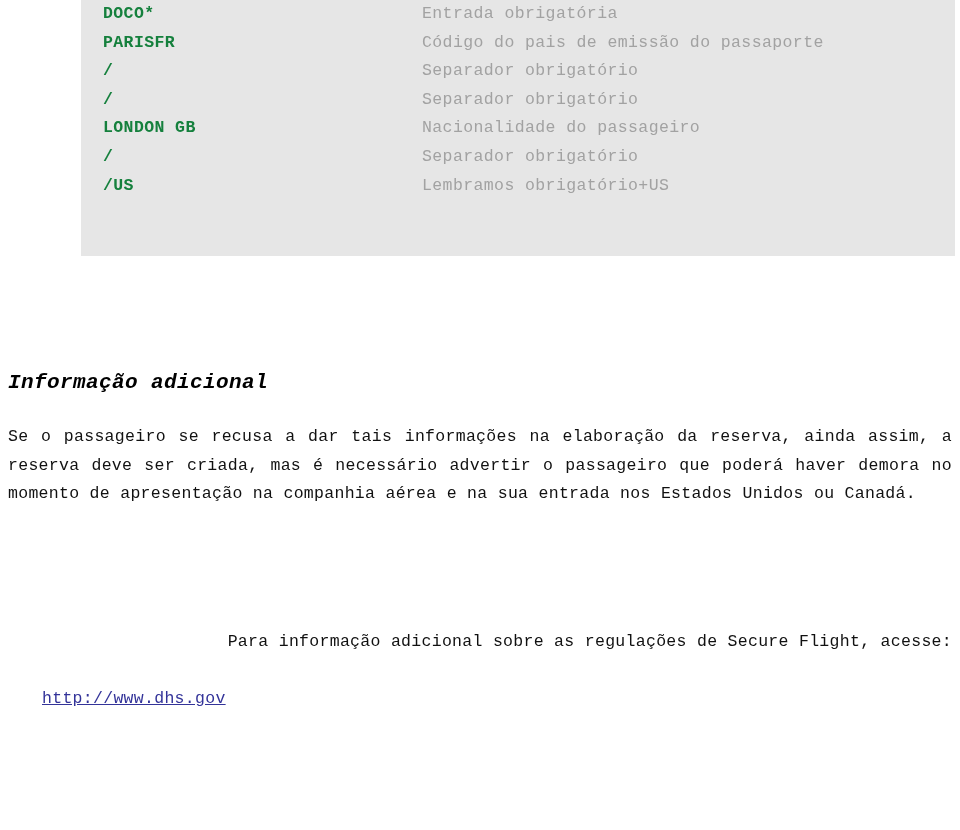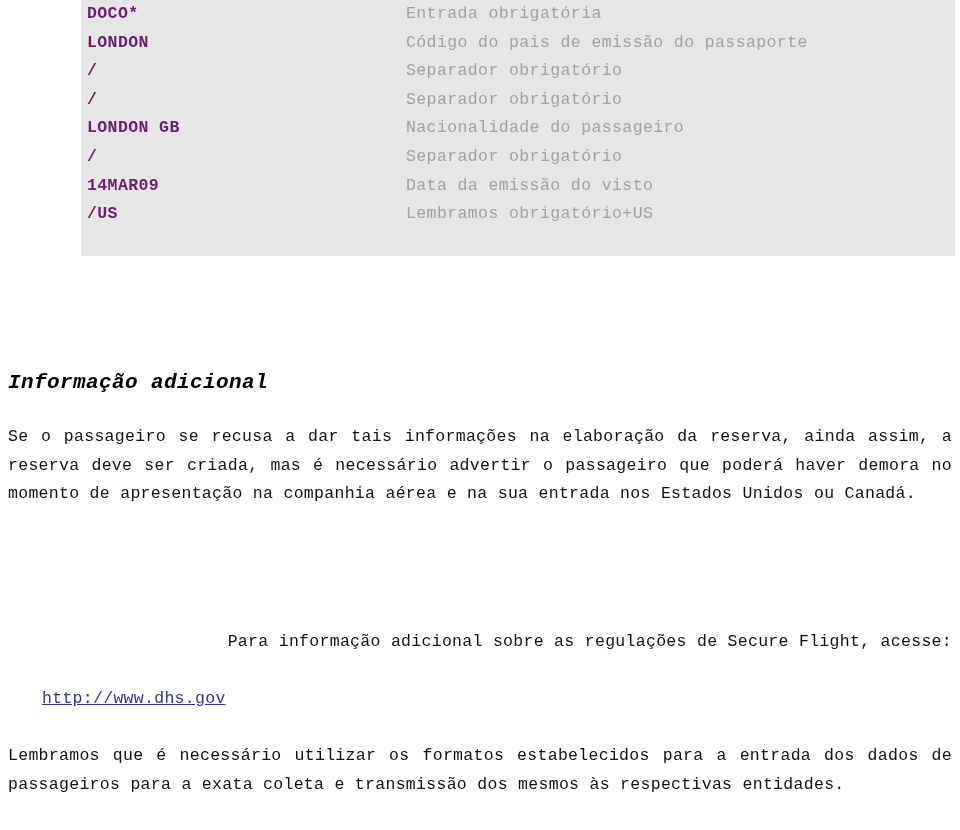--- a/index.html
+++ b/index.html
@@ -41,23 +41,23 @@
   }
   .format-table td {
     padding: 0;
     vertical-align: middle;
     font-size: 16.5px;
     line-height: 28.6px;
     white-space: pre;
   }
   .format-table td.code {
     width: 319px;
-    padding-left: 6px;
+    padding-left: 22px;
     font-weight: bold;
-    color: #701a75;
+    color: #15803d;
     letter-spacing: 0.4px;
   }
   .format-table td.desc {
     color: #a2a2a2;
     letter-spacing: 0.4px;
   }
 
   
   .section-heading {
     position: absolute;
@@ -108,56 +108,51 @@
 <div class="page">
 
   <div class="format-panel">
     <table class="format-table">
       <tbody>
         <tr>
           <td class="code">DOCO*</td>
           <td class="desc">Entrada obrigatória</td>
         </tr>
         <tr>
-          <td class="code">LONDON</td>
+          <td class="code">PARISFR</td>
           <td class="desc">Código do pais de emissão do passaporte</td>
         </tr>
         <tr>
           <td class="code">/</td>
           <td class="desc">Separador obrigatório</td>
         </tr>
         <tr>
           <td class="code">/</td>
           <td class="desc">Separador obrigatório</td>
         </tr>
         <tr>
           <td class="code">LONDON GB</td>
           <td class="desc">Nacionalidade do passageiro</td>
         </tr>
         <tr>
           <td class="code">/</td>
           <td class="desc">Separador obrigatório</td>
         </tr>
         <tr>
-          <td class="code">14MAR09</td>
-          <td class="desc">Data da emissão do visto</td>
-        </tr>
-        <tr>
           <td class="code">/US</td>
           <td class="desc">Lembramos obrigatório+US</td>
         </tr>
       </tbody>
     </table>
   </div>
 
   <div class="section-heading">Informação adicional</div>
 
   <div class="para p-intro">Se o passageiro se recusa a dar tais informações na elaboração da reserva, ainda assim, a reserva deve ser criada, mas é necessário advertir o passageiro que poderá haver demora no momento de apresentação na companhia aérea e na sua entrada nos Estados Unidos ou Canadá.</div>
 
   <div class="para p-secure">Para informação adicional sobre as regulações de Secure Flight, acesse:</div>
 
   <div class="link-line">
     <a href="#">http://www.dhs.gov</a>
   </div>
 
-  <div class="para p-remind">Lembramos que é necessário utilizar os formatos estabelecidos para a entrada dos dados de passageiros para a exata coleta e transmissão dos mesmos às respectivas entidades.</div>
 
 </div>
 
 </body></html>

